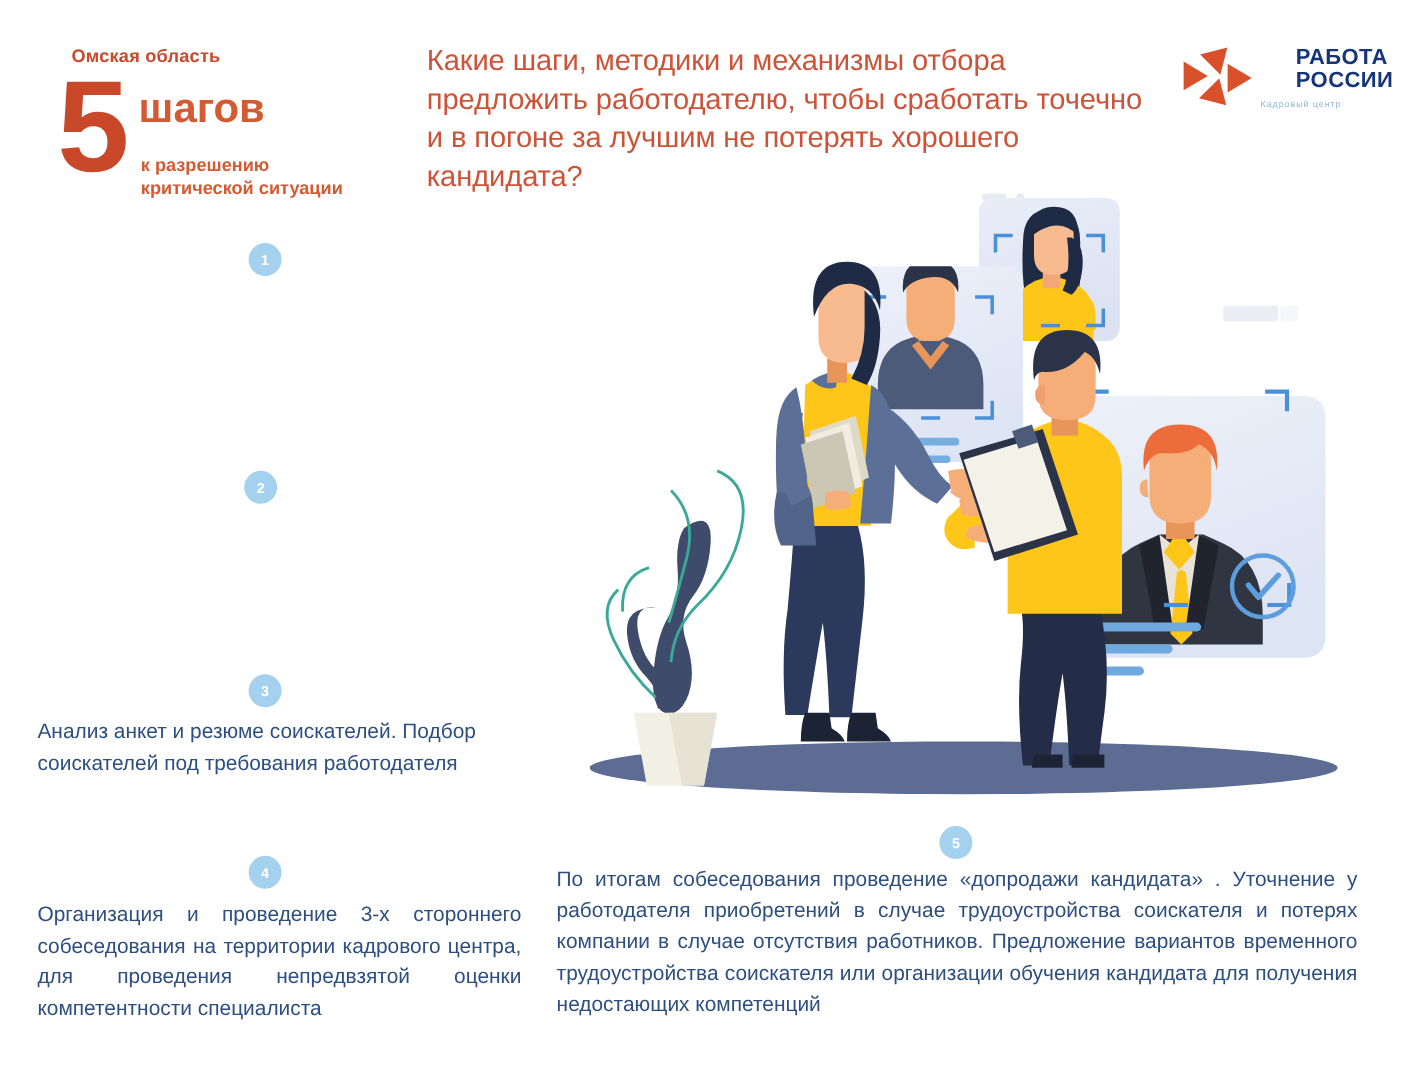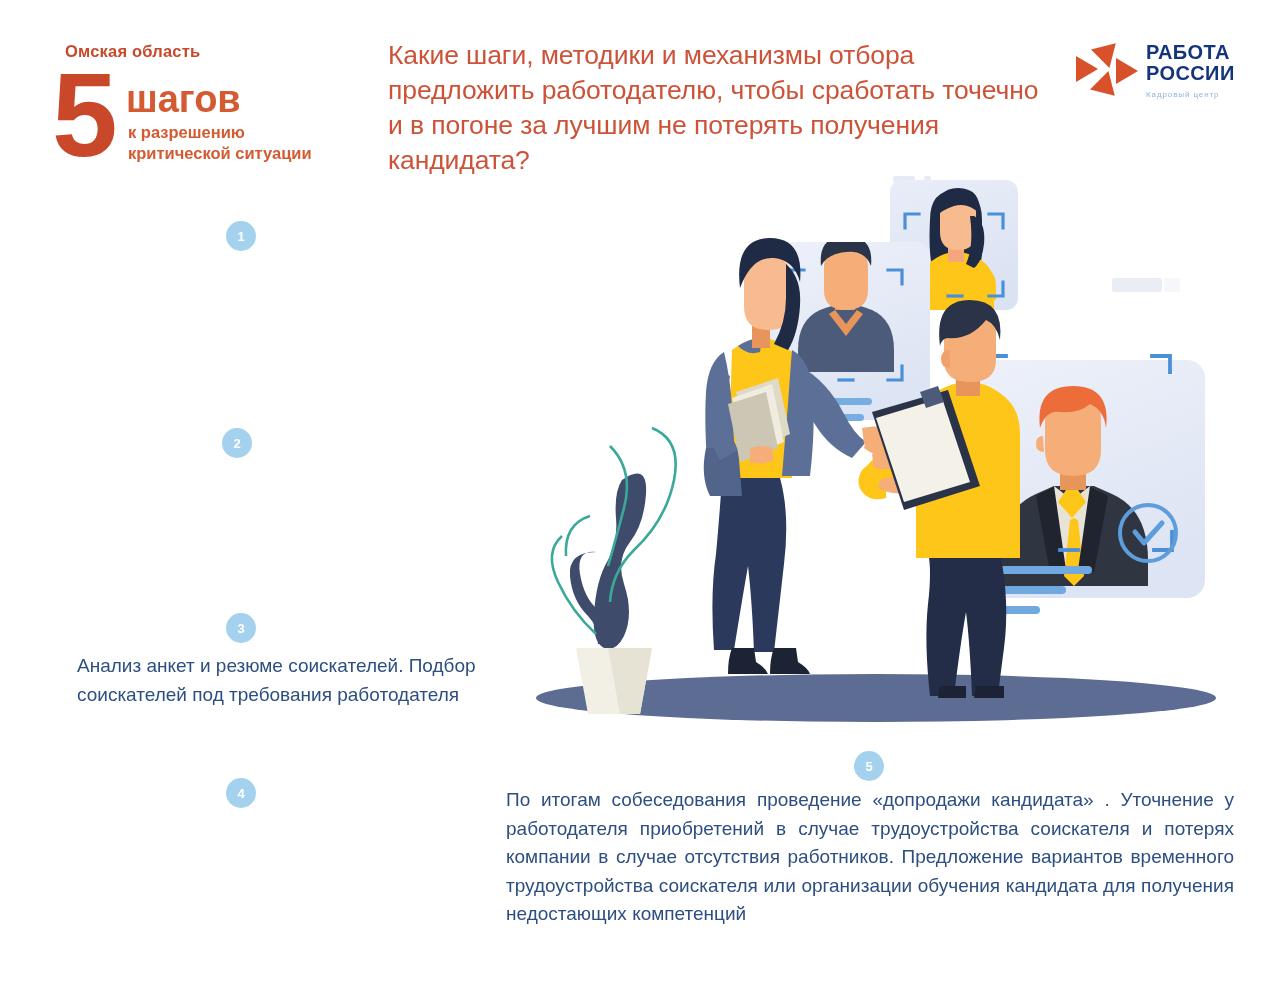--- a/index.html
+++ b/index.html
@@ -54,21 +54,21 @@
     top: 2px;
     font-size: 38px;
     font-weight: bold;
     color: #d45a32;
     line-height: 1;
     text-align: center;
   }
   .badge5 .sub {
     position: absolute;
     left: 76px;
-    top: 44px;
+    top: 62px;
     font-size: 16.5px;
     font-weight: bold;
     color: #d45a32;
     line-height: 1.28;
     width: 210px;
   }
 
   .headline {
     position: absolute;
     left: 388px;
@@ -107,21 +107,21 @@
   .logo .name {
     position: absolute;
     left: 68px;
     top: 4px;
     font-size: 20px;
     font-weight: bold;
     color: #14357c;
     line-height: 1.06;
     letter-spacing: .4px;
   }
-  .logo .name span { display: block; }
+  .logo .name span { display: block; margin-left: 32px; }
   .logo .tagline {
     position: absolute;
     left: 68px;
     top: 52px;
     font-size: 8px;
     color: #8fb4da;
     letter-spacing: .9px;
     white-space: nowrap;
   }
 
@@ -141,21 +141,21 @@
     line-height: 1;
   }
   .step-text {
     position: absolute;
     color: #2d4f80;
     font-size: 19px;
     line-height: 1.5;
     text-align: justify;
     text-justify: inter-word;
   }
-  .step-text.nojust { text-align: left; margin-left: 43px; }
+  .step-text.nojust { text-align: left; }
 
   
   #c1 { left: 226px; top: 221px; }
   #t1 { left: 38px;  top: 262px; width: 458px; }
 
   #c2 { left: 222px; top: 428px; }
   #t2 { left: 34px;  top: 469px; width: 410px; }
 
   #c3 { left: 226px; top: 613px; }
   #t3 { left: 34px;  top: 652px; width: 420px; }
@@ -181,21 +181,21 @@
 <div class="page">
 
   <div class="region-label">Омская область</div>
 
   <div class="badge5">
     <div class="num">5</div>
     <div class="word">шагов</div>
     <div class="sub">к разрешению критической ситуации</div>
   </div>
 
-  <div class="headline">Какие шаги, методики и механизмы отбора предложить работодателю, чтобы сработать точечно и в погоне за лучшим не потерять получения кандидата?</div>
+  <div class="headline">Какие шаги, методики и механизмы отбора предложить работодателю, чтобы сработать точечно и в погоне за лучшим не потерять хорошего кандидата?</div>
 
   <div class="logo">
     <div class="marks">
       <span class="tri right t-top"></span>
       <span class="tri right t-left"></span>
       <span class="tri right t-right"></span>
       <span class="tri right t-bottom"></span>
     </div>
     <div class="name">
       <span>РАБОТА</span>
@@ -205,20 +205,21 @@
   </div>
 
   <div class="step-circle" id="c1">1</div>
 
   <div class="step-circle" id="c2">2</div>
 
   <div class="step-circle" id="c3">3</div>
   <div class="step-text nojust" id="t3">Анализ анкет и резюме соискателей. Подбор соискателей под требования работодателя</div>
 
   <div class="step-circle" id="c4">4</div>
+  <div class="step-text" id="t4">Организация и проведение 3-х стороннего собеседования на территории кадрового центра, для проведения непредвзятой оценки компетентности специалиста</div>
 
   <div class="step-circle" id="c5">5</div>
   <div class="step-text" id="t5">По итогам собеседования проведение «допродажи кандидата» . Уточнение у работодателя приобретений в случае трудоустройства соискателя и потерях компании в случае отсутствия  работников. Предложение  вариантов временного трудоустройства соискателя или организации обучения  кандидата для получения недостающих компетенций</div>
 
   <div class="illu">
     <svg width="760" height="570" viewBox="0 0 760 570" xmlns="http://www.w3.org/2000/svg">
       <defs>
         <linearGradient id="cardGrad" x1="0" y1="0" x2="0.4" y2="1">
           <stop offset="0%" stop-color="#eef1fa"></stop>
           <stop offset="100%" stop-color="#dde4f3"></stop>

